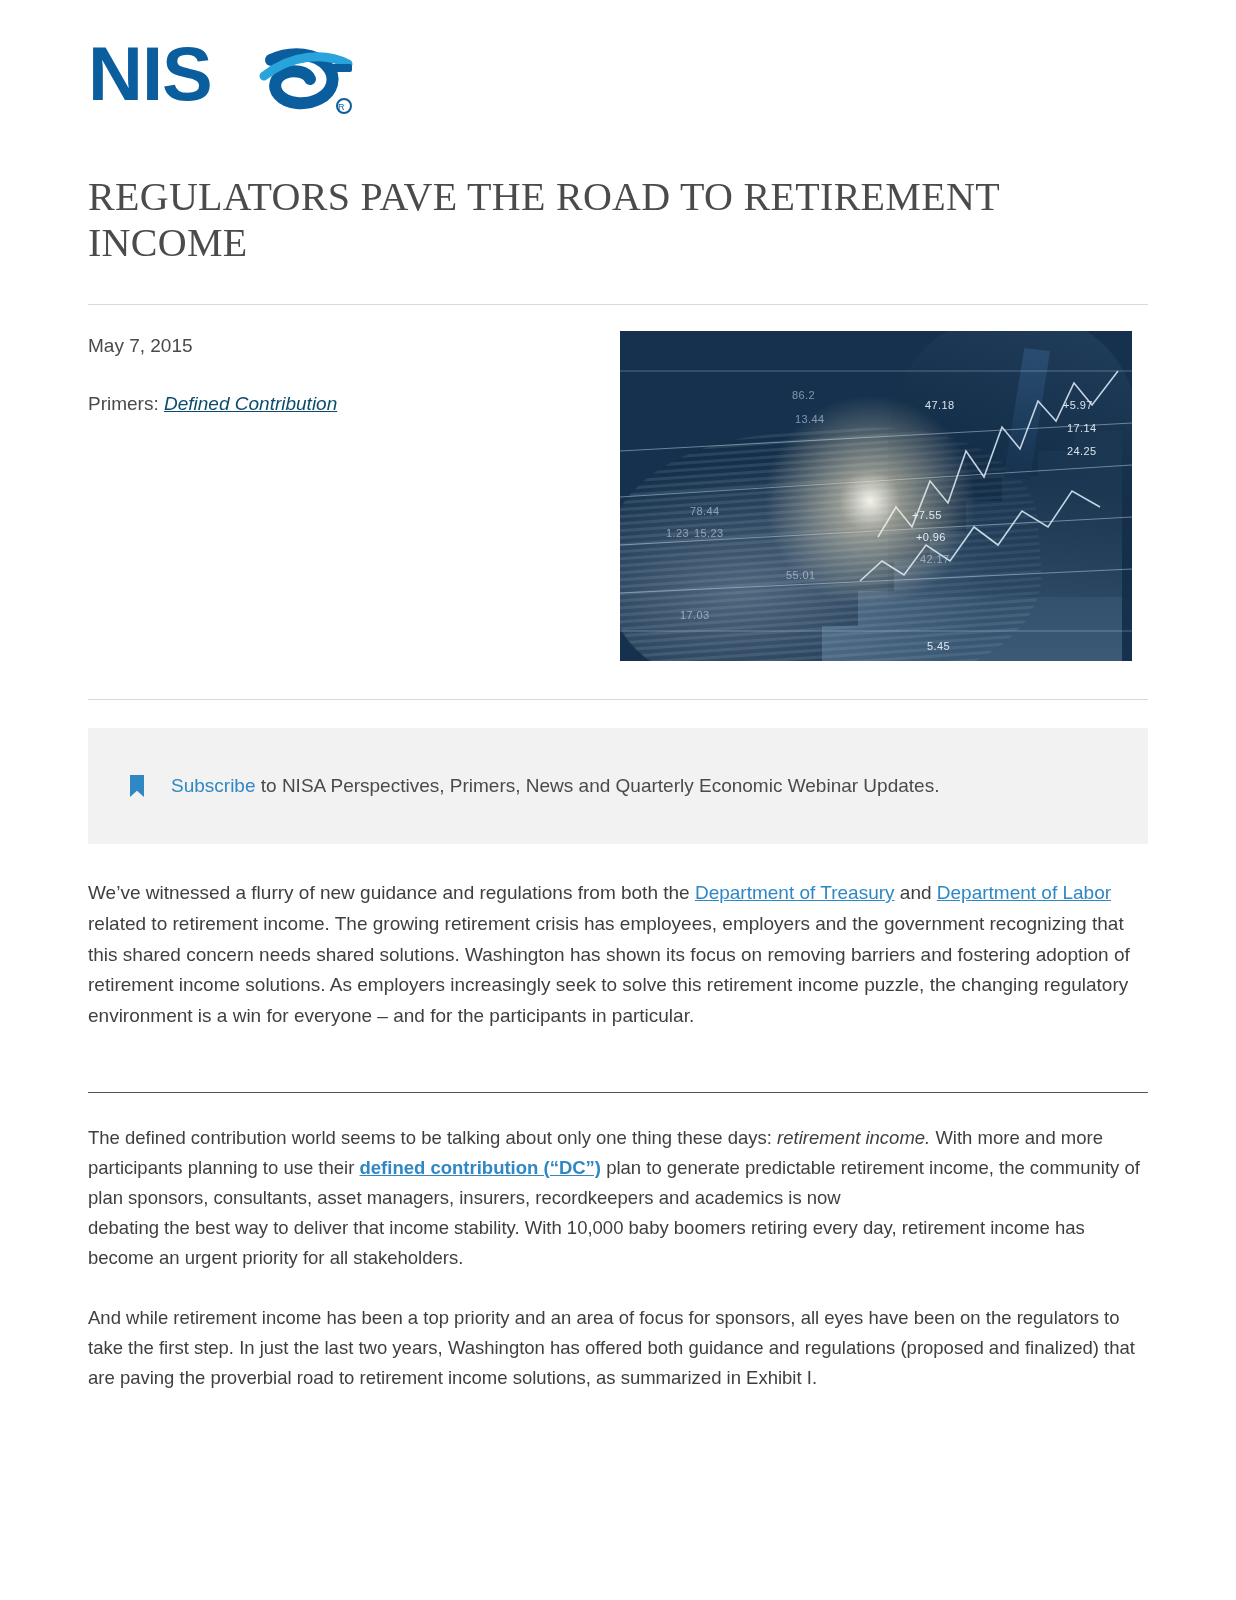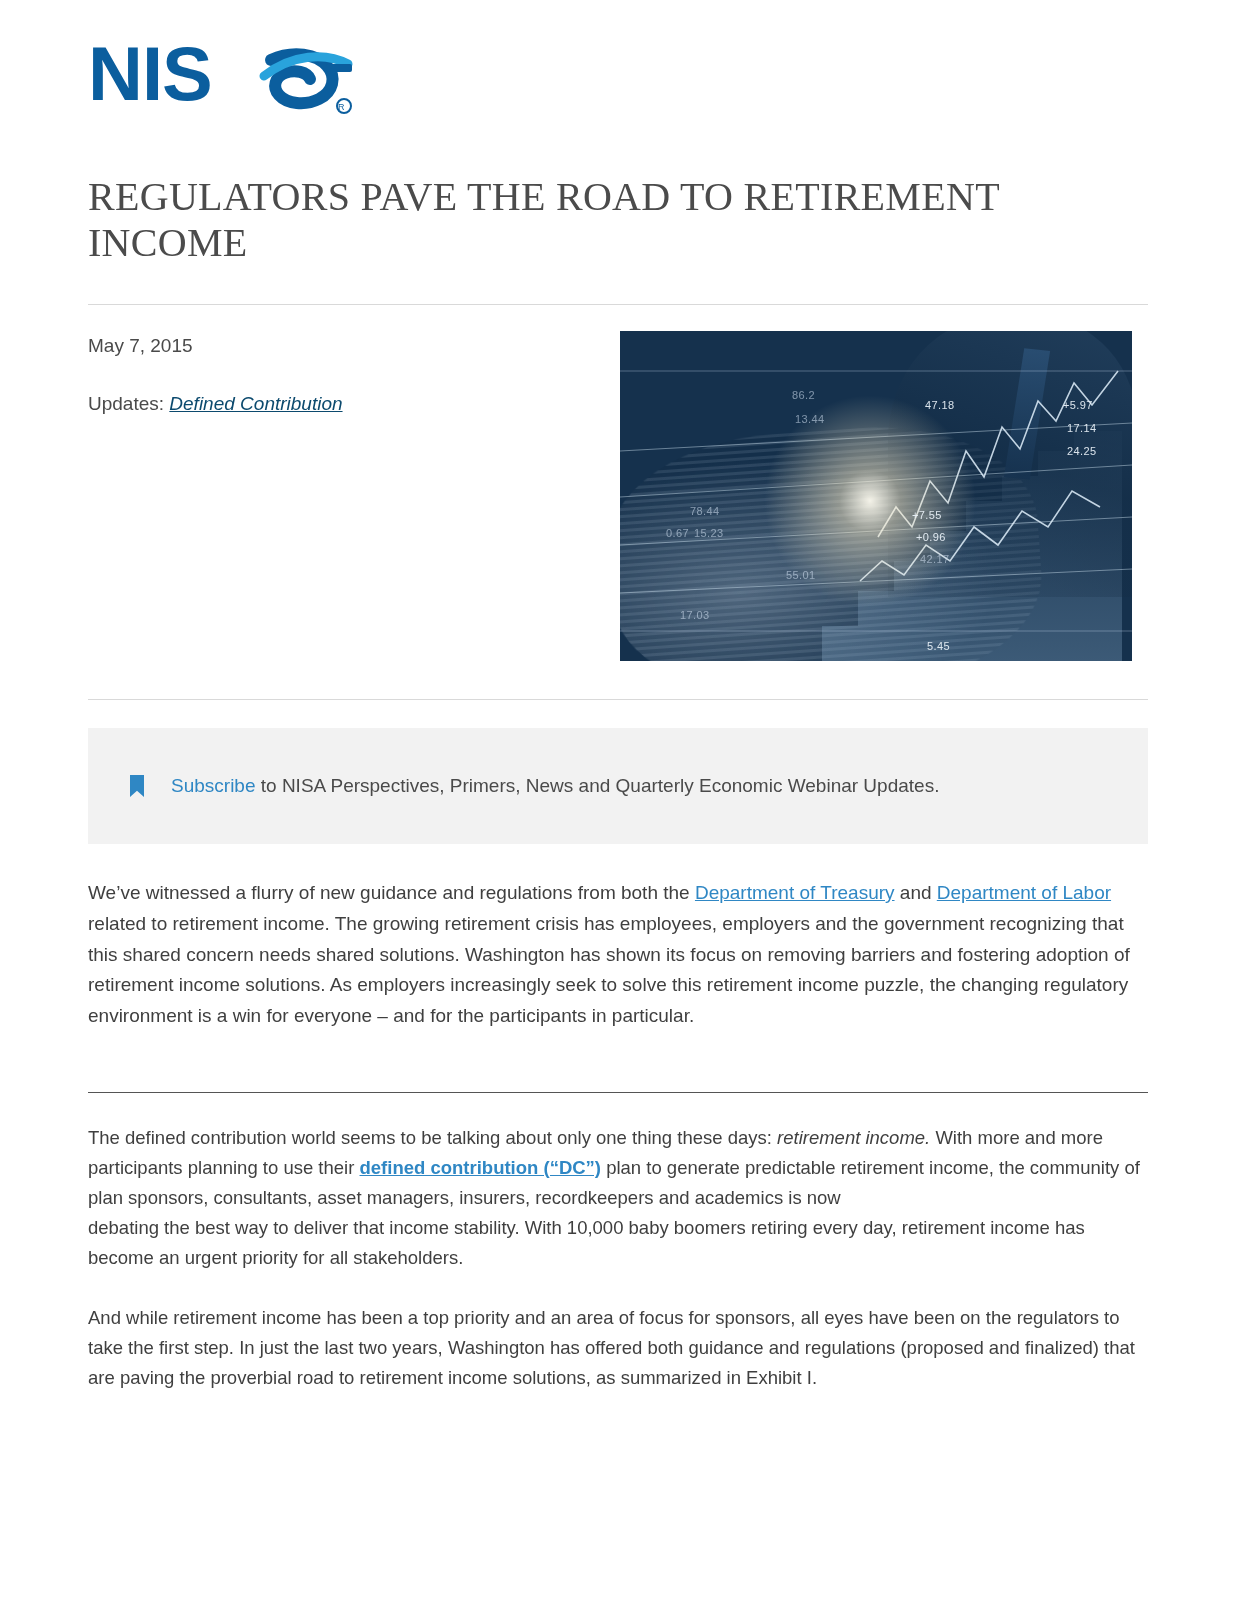--- a/index.html
+++ b/index.html
@@ -232,21 +232,21 @@
 
 
   <h1 class="title">REGULATORS PAVE THE ROAD TO RETIREMENT INCOME</h1>
 
   <hr class="rule-light">
 
   <div class="meta-row">
     <div class="meta-col">
       <div class="meta-date">May 7, 2015</div>
       <div class="meta-topics">
-        <span>Updates:</span>
+        <span>Primers:</span>
         <a href="#">Defined Contribution</a>
       </div>
     </div>
 
     <div class="hero">
       <div class="h-bg"></div>
       <div class="coins"></div>
       <div class="bars"></div>
       <div class="person"></div>
       <div class="tie"></div>
@@ -270,21 +270,21 @@
       <div id="hero-numbers">
           <span class="num" style="left: 305px; top: 68px;">47.18</span>
           <span class="num" style="left: 443px; top: 68px;">+5.97</span>
           <span class="num" style="left: 447px; top: 91px;">17.14</span>
           <span class="num" style="left: 447px; top: 114px;">24.25</span>
           <span class="num" style="left: 292px; top: 178px;">+7.55</span>
           <span class="num" style="left: 296px; top: 200px;">+0.96</span>
           <span class="num dim" style="left: 300px; top: 222px;">42.17</span>
           <span class="num dim" style="left: 166px; top: 238px;">55.01</span>
           <span class="num" style="left: 307px; top: 309px;">5.45</span>
-          <span class="num dim" style="left: 46px; top: 196px;">0.67</span>
+          <span class="num dim" style="left: 46px; top: 196px;">1.23</span>
           <span class="num dim" style="left: 70px; top: 174px;">78.44</span>
           <span class="num dim" style="left: 74px; top: 196px;">15.23</span>
           <span class="num dim" style="left: 60px; top: 278px;">17.03</span>
           <span class="num dim" style="left: 172px; top: 58px;">86.2</span>
           <span class="num dim" style="left: 175px; top: 82px;">13.44</span>
         </div>
     </div>
   </div>
 
   <hr class="rule-light">

